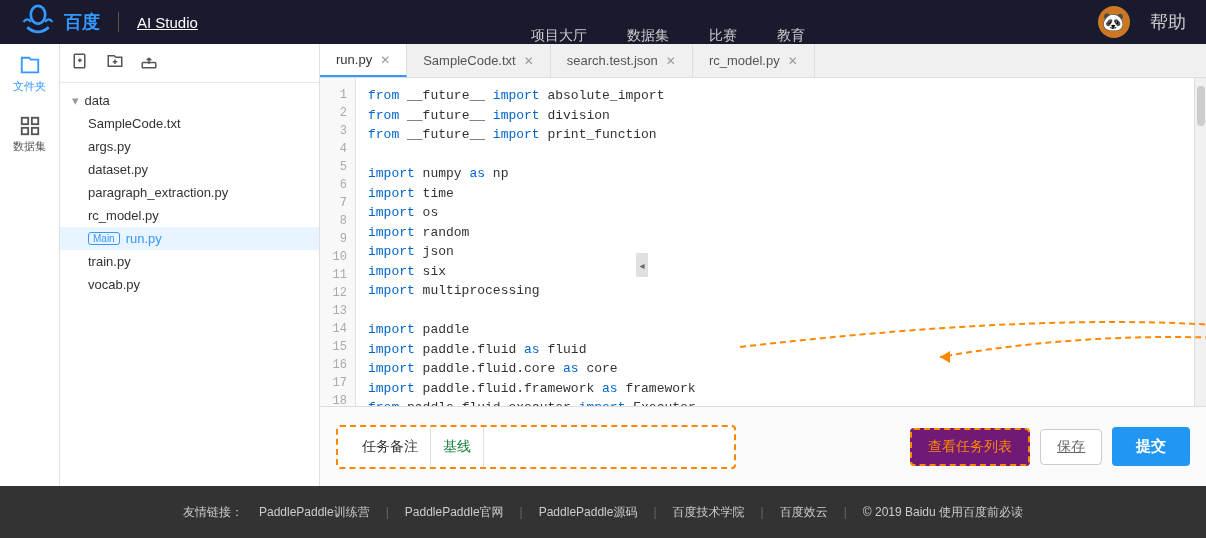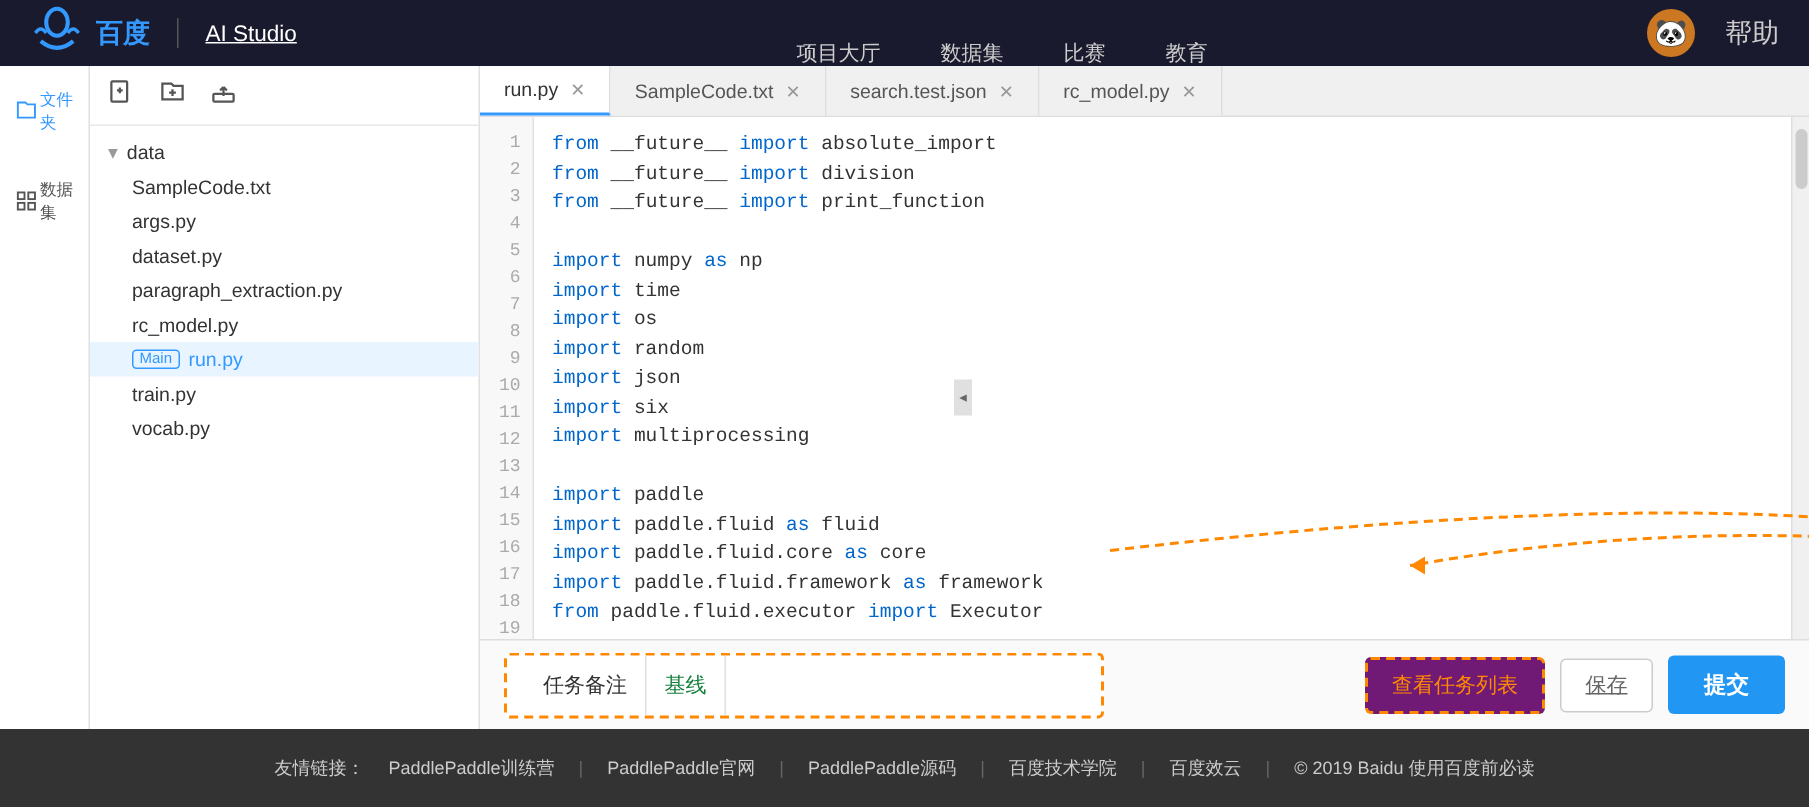--- a/index.html
+++ b/index.html
@@ -93,21 +93,21 @@
       flex-direction: column;
       align-items: center;
       padding-top: 10px;
       gap: 20px;
       flex-shrink: 0;
     }
     .sidebar-icon {
       width: 40px;
       height: 40px;
       display: flex;
-      flex-direction: row;
+      flex-direction: column;
       align-items: center;
       justify-content: center;
       cursor: pointer;
       gap: 2px;
     }
     .sidebar-icon svg { width: 22px; height: 22px; }
     .sidebar-icon span { font-size: 11px; color: #555; }
     .sidebar-icon.active span { color: #3399ff; }
     .sidebar-icon.active svg { color: #3399ff; }
 
@@ -262,21 +262,21 @@
       align-items: center;
       justify-content: center;
       cursor: pointer;
       z-index: 10;
       font-size: 10px;
       color: #666;
     }
 
     
     .bottom-panel {
-      height: 60px;
+      height: 80px;
       background: #fafafa;
       border-top: 1px solid #ddd;
       display: flex;
       align-items: center;
       padding: 12px 16px;
       gap: 12px;
       flex-shrink: 0;
       position: relative;
     }
     .task-note-area {

